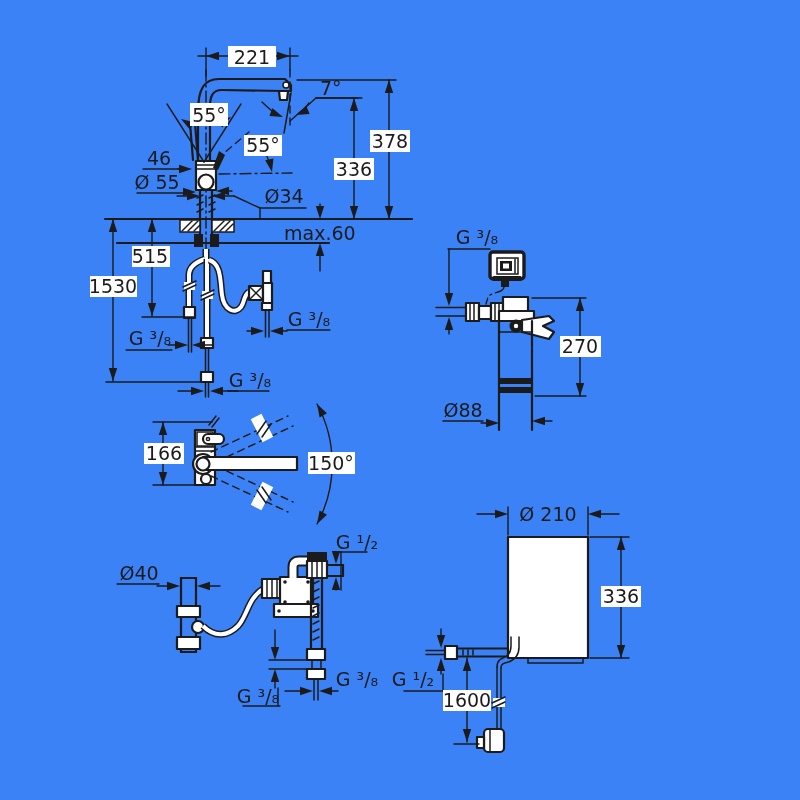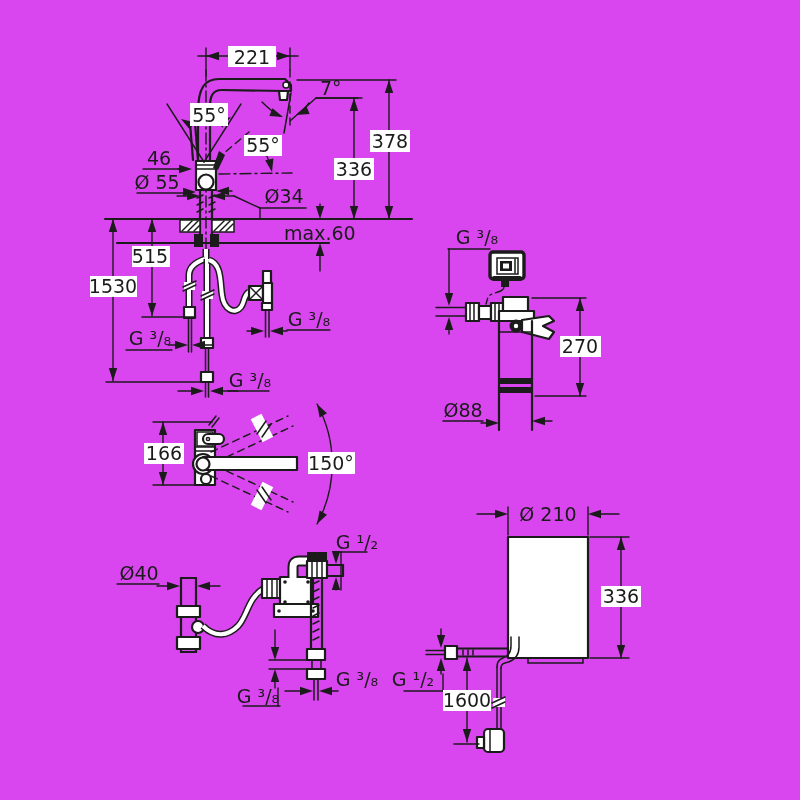--- a/index.html
+++ b/index.html
@@ -1,16 +1,16 @@
 <!DOCTYPE html>
 <html><head>
 <meta charset="utf-8">
 <style>
   html,body{margin:0;padding:0;background:#ffffff;}
-  .canvas{width:800px;height:800px;position:relative;background:#d946ef;overflow:hidden;}
+  .canvas{width:800px;height:800px;position:relative;background:#3b82f6;overflow:hidden;}
   svg{display:block;}
   .ln  {stroke:#1b1b1b;stroke-width:2.2;fill:none;stroke-linecap:round;stroke-linejoin:round;}
   .lnt {stroke:#1b1b1b;stroke-width:1.5;fill:none;stroke-linecap:round;}
   .dim {stroke:#1b1b1b;stroke-width:1.4;fill:none;stroke-linecap:round;}
   .dk  {fill:#1b1b1b;stroke:none;}
   .wf  {fill:#ffffff;}
   .wbg {fill:#ffffff;stroke:none;}
   .dash{stroke-dasharray:7 5;}
   .dashdot{stroke-dasharray:11 4 2 4;}
   .lbl {font-family:"DejaVu Sans","Liberation Sans",sans-serif;font-size:19px;fill:#1b1b1b;}

